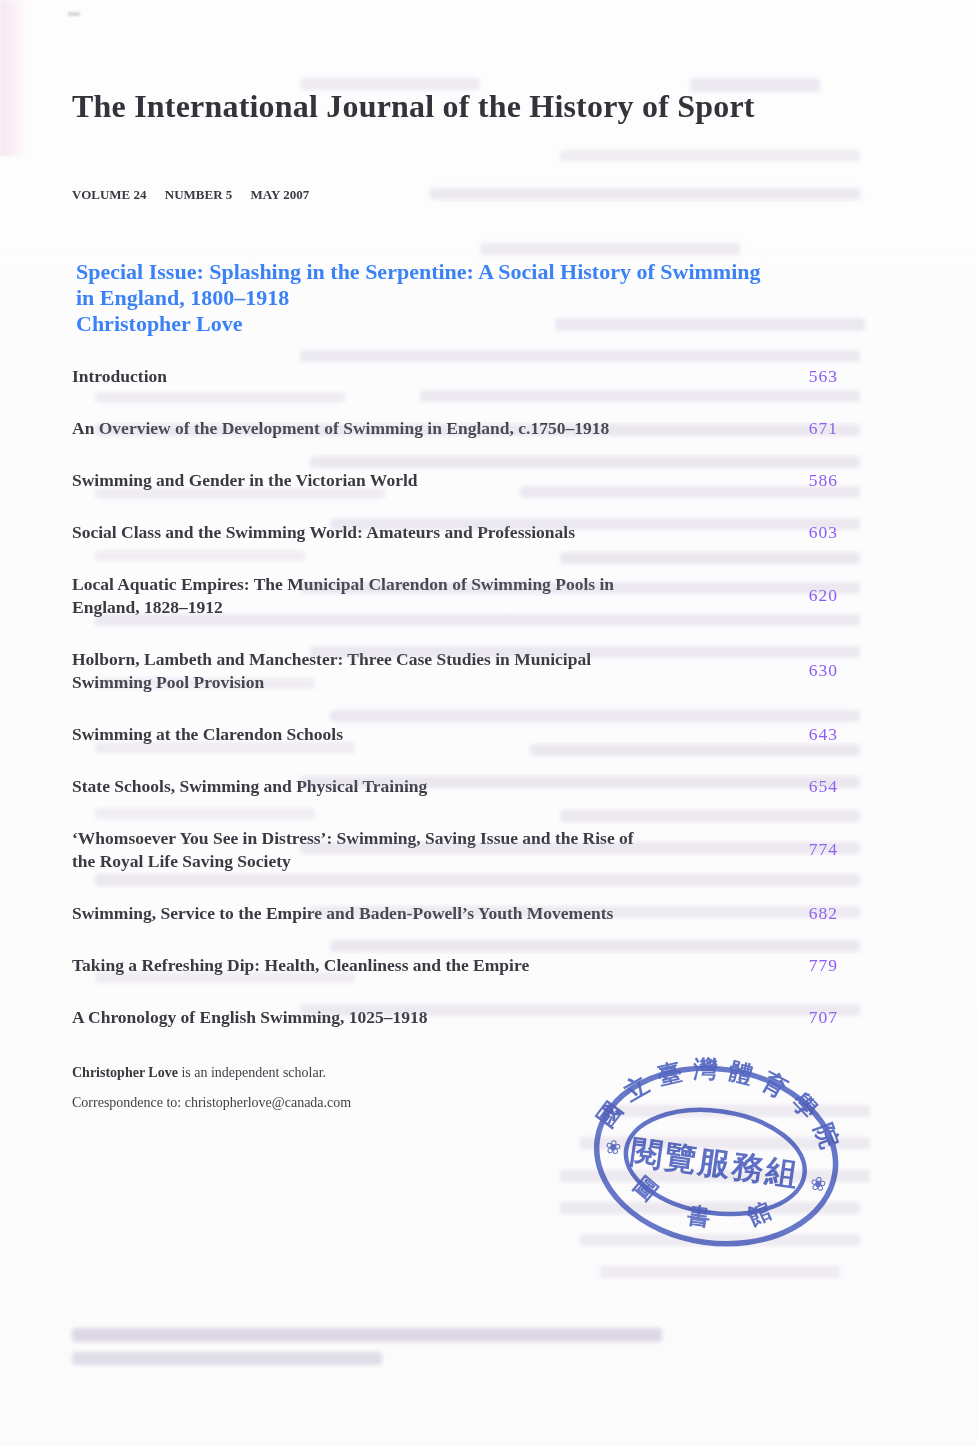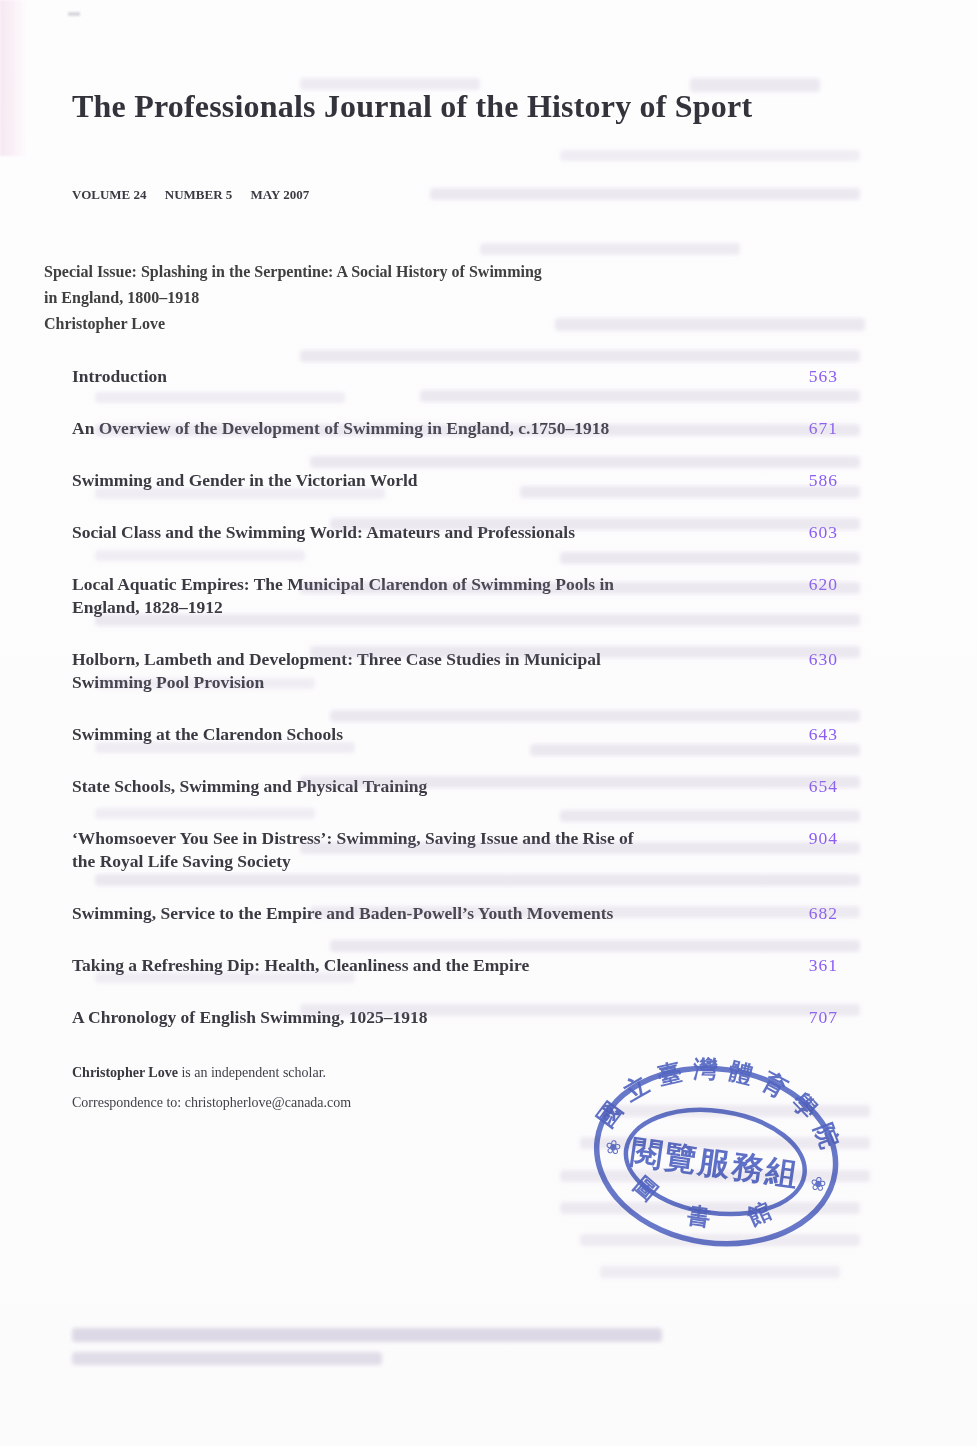--- a/index.html
+++ b/index.html
@@ -38,32 +38,32 @@
     line-height: 1.15; letter-spacing: 0.2px;
     color: #33333b;
   }
   .issue-line {
     margin: 62px 0 0 72px;
     font-size: 13px; font-weight: 700;
     color: #3a3a42;
   }
   .issue-line span { margin-right: 15px; }
   .special-issue {
-    margin: 56px 0 0 44px;
-    font-size: 16px; font-weight: 700;
+    margin: 56px 0 0 76px;
+    font-size: 22px; font-weight: 700;
     line-height: 26px;
-    color: #404040;
+    color: #3b82f6;
   }
   .toc {
     margin: 28px 139px 0 72px; 
     font-size: 17.5px; font-weight: 700;
     line-height: 23px;
   }
   .toc-row {
-    display: flex; justify-content: space-between; align-items: flex-start;
+    display: flex; justify-content: space-between; align-items: center;
     margin-bottom: 29px;
   }
   .toc-title { max-width: 700px; }
   .toc-page {
     font-weight: 400; color: #8b5cf6;
     min-width: 46px; text-align: right;
     letter-spacing: 1px;
   }
   .bio {
     margin: 26px 0 0 72px;
@@ -129,21 +129,21 @@
       <div class="bleed" style="left: 580px; top: 1137px; width: 290px; height: 12px; background: rgba(160, 150, 185, 0.18);"></div>
       <div class="bleed" style="left: 560px; top: 1170px; width: 310px; height: 12px; background: rgba(160, 150, 185, 0.18);"></div>
       <div class="bleed" style="left: 560px; top: 1202px; width: 300px; height: 12px; background: rgba(160, 150, 185, 0.18);"></div>
       <div class="bleed" style="left: 580px; top: 1234px; width: 280px; height: 12px; background: rgba(160, 150, 185, 0.16);"></div>
       <div class="bleed" style="left: 600px; top: 1266px; width: 240px; height: 12px; background: rgba(160, 150, 185, 0.15);"></div>
       <div class="bleed" style="left: 72px; top: 1328px; width: 590px; height: 14px; background: rgba(160, 150, 185, 0.34);"></div>
       <div class="bleed" style="left: 72px; top: 1352px; width: 310px; height: 13px; background: rgba(160, 150, 185, 0.3);"></div>
     </div>
   <div class="edge-tint"></div>
 
-  <h1 class="journal-title">The Professionals Journal of the History of Sport</h1>
+  <h1 class="journal-title">The International Journal of the History of Sport</h1>
 
   <div class="issue-line">
     <span>VOLUME 24</span>
     <span>NUMBER 5</span>
     <span>MAY 2007</span>
   </div>
 
   <div class="special-issue">
     <div>Special Issue: Splashing in the Serpentine: A Social History of Swimming</div>
     <div>in England, 1800–1918</div>
@@ -177,21 +177,21 @@
     </div>
     <div class="toc-row">
       <div class="toc-title">
         <div>Local Aquatic Empires: The Municipal Clarendon of Swimming Pools in</div>
         <div>England, 1828–1912</div>
       </div>
       <div class="toc-page">620</div>
     </div>
     <div class="toc-row">
       <div class="toc-title">
-        <div>Holborn, Lambeth and Development: Three Case Studies in Municipal</div>
+        <div>Holborn, Lambeth and Manchester: Three Case Studies in Municipal</div>
         <div>Swimming Pool Provision</div>
       </div>
       <div class="toc-page">630</div>
     </div>
     <div class="toc-row">
       <div class="toc-title">
         <div>Swimming at the Clarendon Schools</div>
       </div>
       <div class="toc-page">643</div>
     </div>
@@ -199,33 +199,33 @@
       <div class="toc-title">
         <div>State Schools, Swimming and Physical Training</div>
       </div>
       <div class="toc-page">654</div>
     </div>
     <div class="toc-row">
       <div class="toc-title">
         <div>‘Whomsoever You See in Distress’: Swimming, Saving Issue and the Rise of</div>
         <div>the Royal Life Saving Society</div>
       </div>
-      <div class="toc-page">904</div>
+      <div class="toc-page">774</div>
     </div>
     <div class="toc-row">
       <div class="toc-title">
         <div>Swimming, Service to the Empire and Baden-Powell’s Youth Movements</div>
       </div>
       <div class="toc-page">682</div>
     </div>
     <div class="toc-row">
       <div class="toc-title">
         <div>Taking a Refreshing Dip: Health, Cleanliness and the Empire</div>
       </div>
-      <div class="toc-page">361</div>
+      <div class="toc-page">779</div>
     </div>
     <div class="toc-row">
       <div class="toc-title">
         <div>A Chronology of English Swimming, 1025–1918</div>
       </div>
       <div class="toc-page">707</div>
     </div>
   </div>
 
   <div class="bio">

